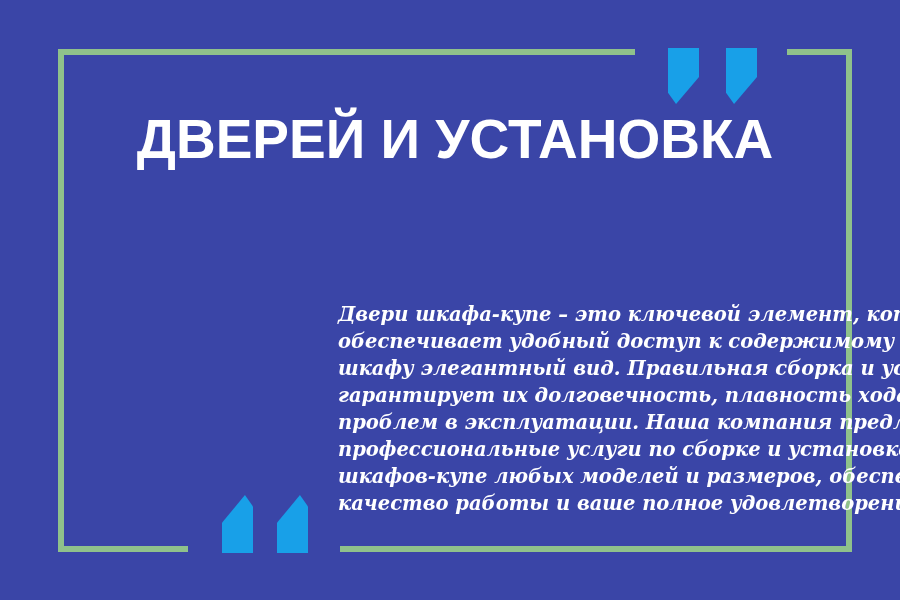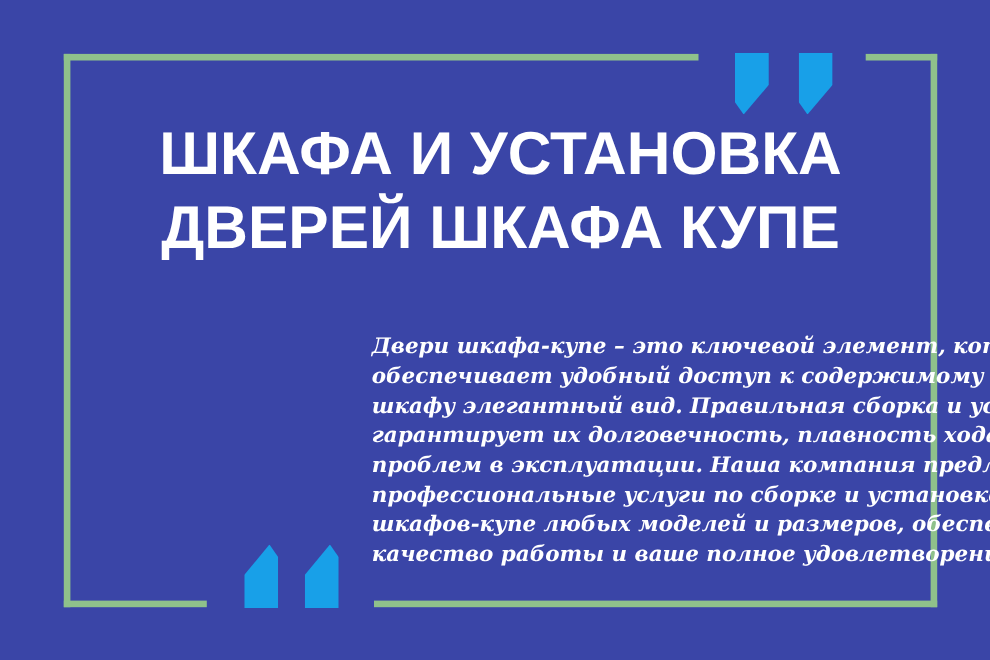--- a/index.html
+++ b/index.html
@@ -71,22 +71,21 @@
   <div class="frame-seg seg-right"></div>
   <div class="frame-seg seg-bottom-left"></div>
   <div class="frame-seg seg-bottom-right"></div>
 
   <div class="quote-mark q-close-1"></div>
   <div class="quote-mark q-close-2"></div>
   <div class="quote-mark q-open-1"></div>
   <div class="quote-mark q-open-2"></div>
 
   <div class="title">
-    <div>ШКАФА И УСТАНОВКА</div>
-    <div>ДВЕРЕЙ ШКАФА КУПЕ</div>
+    <div>ДВЕРЕЙ И УСТАНОВКА</div>
   </div>
 
   <div class="paragraph">
     <div>Двери шкафа-купе – это ключевой элемент, который</div>
     <div>обеспечивает удобный доступ к содержимому и придаёт вашему</div>
     <div>шкафу элегантный вид. Правильная сборка и установка дверей</div>
     <div>гарантирует их долговечность, плавность хода и отсутствие</div>
     <div>проблем в эксплуатации. Наша компания предлагает</div>
     <div>профессиональные услуги по сборке и установке дверей для</div>
     <div>шкафов-купе любых моделей и размеров, обеспечивая высокое</div>

